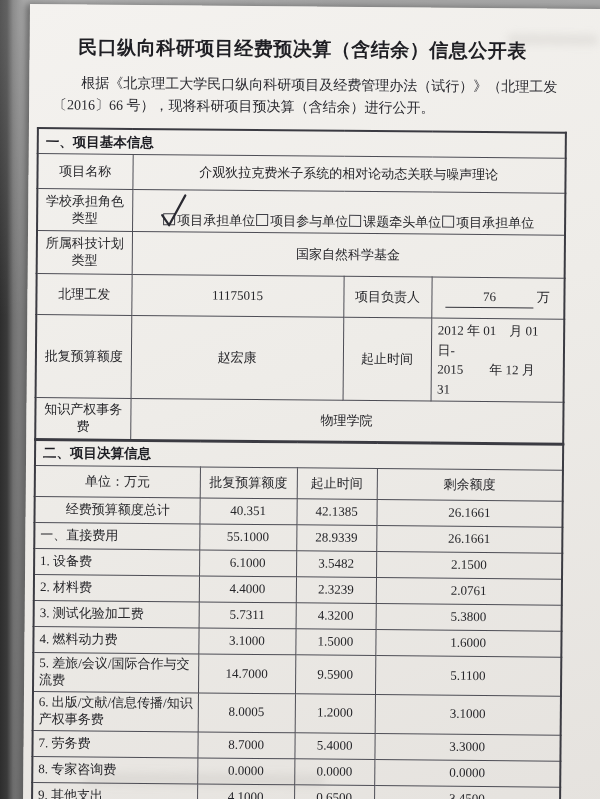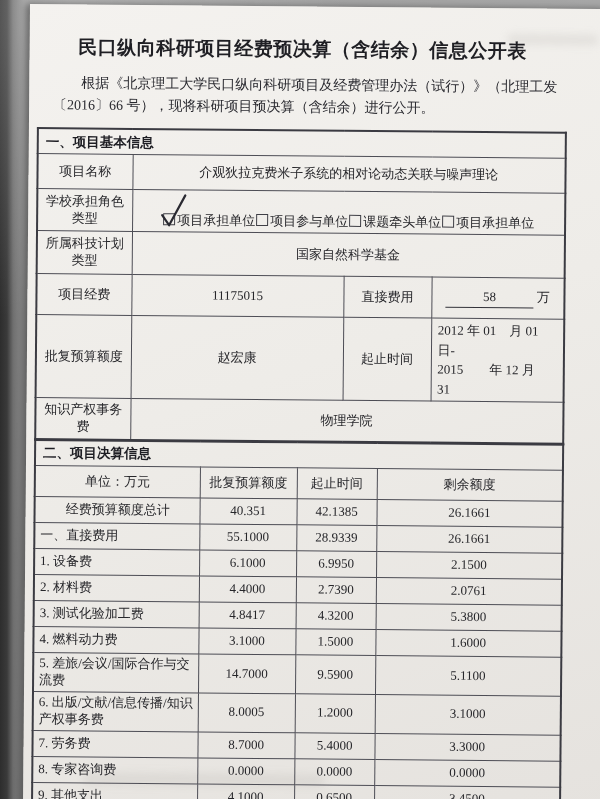--- a/index.html
+++ b/index.html
@@ -93,25 +93,25 @@
             <svg class="checkmark" viewBox="0 0 30 36">
               <path d="M4 23 L11 33 L27 3" fill="none" stroke="#2a2a32" stroke-width="2.2" stroke-linecap="round" stroke-linejoin="round"></path>
             </svg><i class="cb"></i><span>项目承担单位</span></span><span class="opt"><i class="cb"></i><span>项目参与单位</span></span><span class="opt"><i class="cb"></i><span>课题牵头单位</span></span><span class="opt"><i class="cb"></i><span>项目承担单位</span></span>
         </td>
       </tr>
       <tr class="r-plan">
         <td class="lbl">所属科技计划类型</td>
         <td colspan="3">国家自然科学基金</td>
       </tr>
       <tr class="r-no">
-        <td class="lbl">项目经费</td>
+        <td class="lbl">北理工发</td>
         <td>11175015</td>
-        <td class="lbl">直接费用</td>
+        <td class="lbl">项目负责人</td>
         <td>
-          <span class="uline">58</span>
+          <span class="uline">76</span>
           <span>万</span>
         </td>
       </tr>
       <tr class="r-leader">
         <td class="lbl">批复预算额度</td>
         <td>赵宏康</td>
         <td class="lbl">起止时间</td>
         <td class="timecell">
           <div>2012 年 01　月 01　日-</div>
           <div>2015　　年 12 月　31</div>
@@ -149,32 +149,32 @@
       </tr>
       <tr>
         <td class="nm">一、直接费用</td>
         <td>55.1000</td>
         <td>28.9339</td>
         <td>26.1661</td>
       </tr>
       <tr>
         <td class="nm">1. 设备费</td>
         <td>6.1000</td>
-        <td>6.9950</td>
+        <td>3.5482</td>
         <td>2.1500</td>
       </tr>
       <tr>
         <td class="nm">2. 材料费</td>
         <td>4.4000</td>
-        <td>2.7390</td>
+        <td>2.3239</td>
         <td>2.0761</td>
       </tr>
       <tr>
         <td class="nm">3. 测试化验加工费</td>
-        <td>4.8417</td>
+        <td>5.7311</td>
         <td>4.3200</td>
         <td>5.3800</td>
       </tr>
       <tr>
         <td class="nm">4. 燃料动力费</td>
         <td>3.1000</td>
         <td>1.5000</td>
         <td>1.6000</td>
       </tr>
       <tr>

